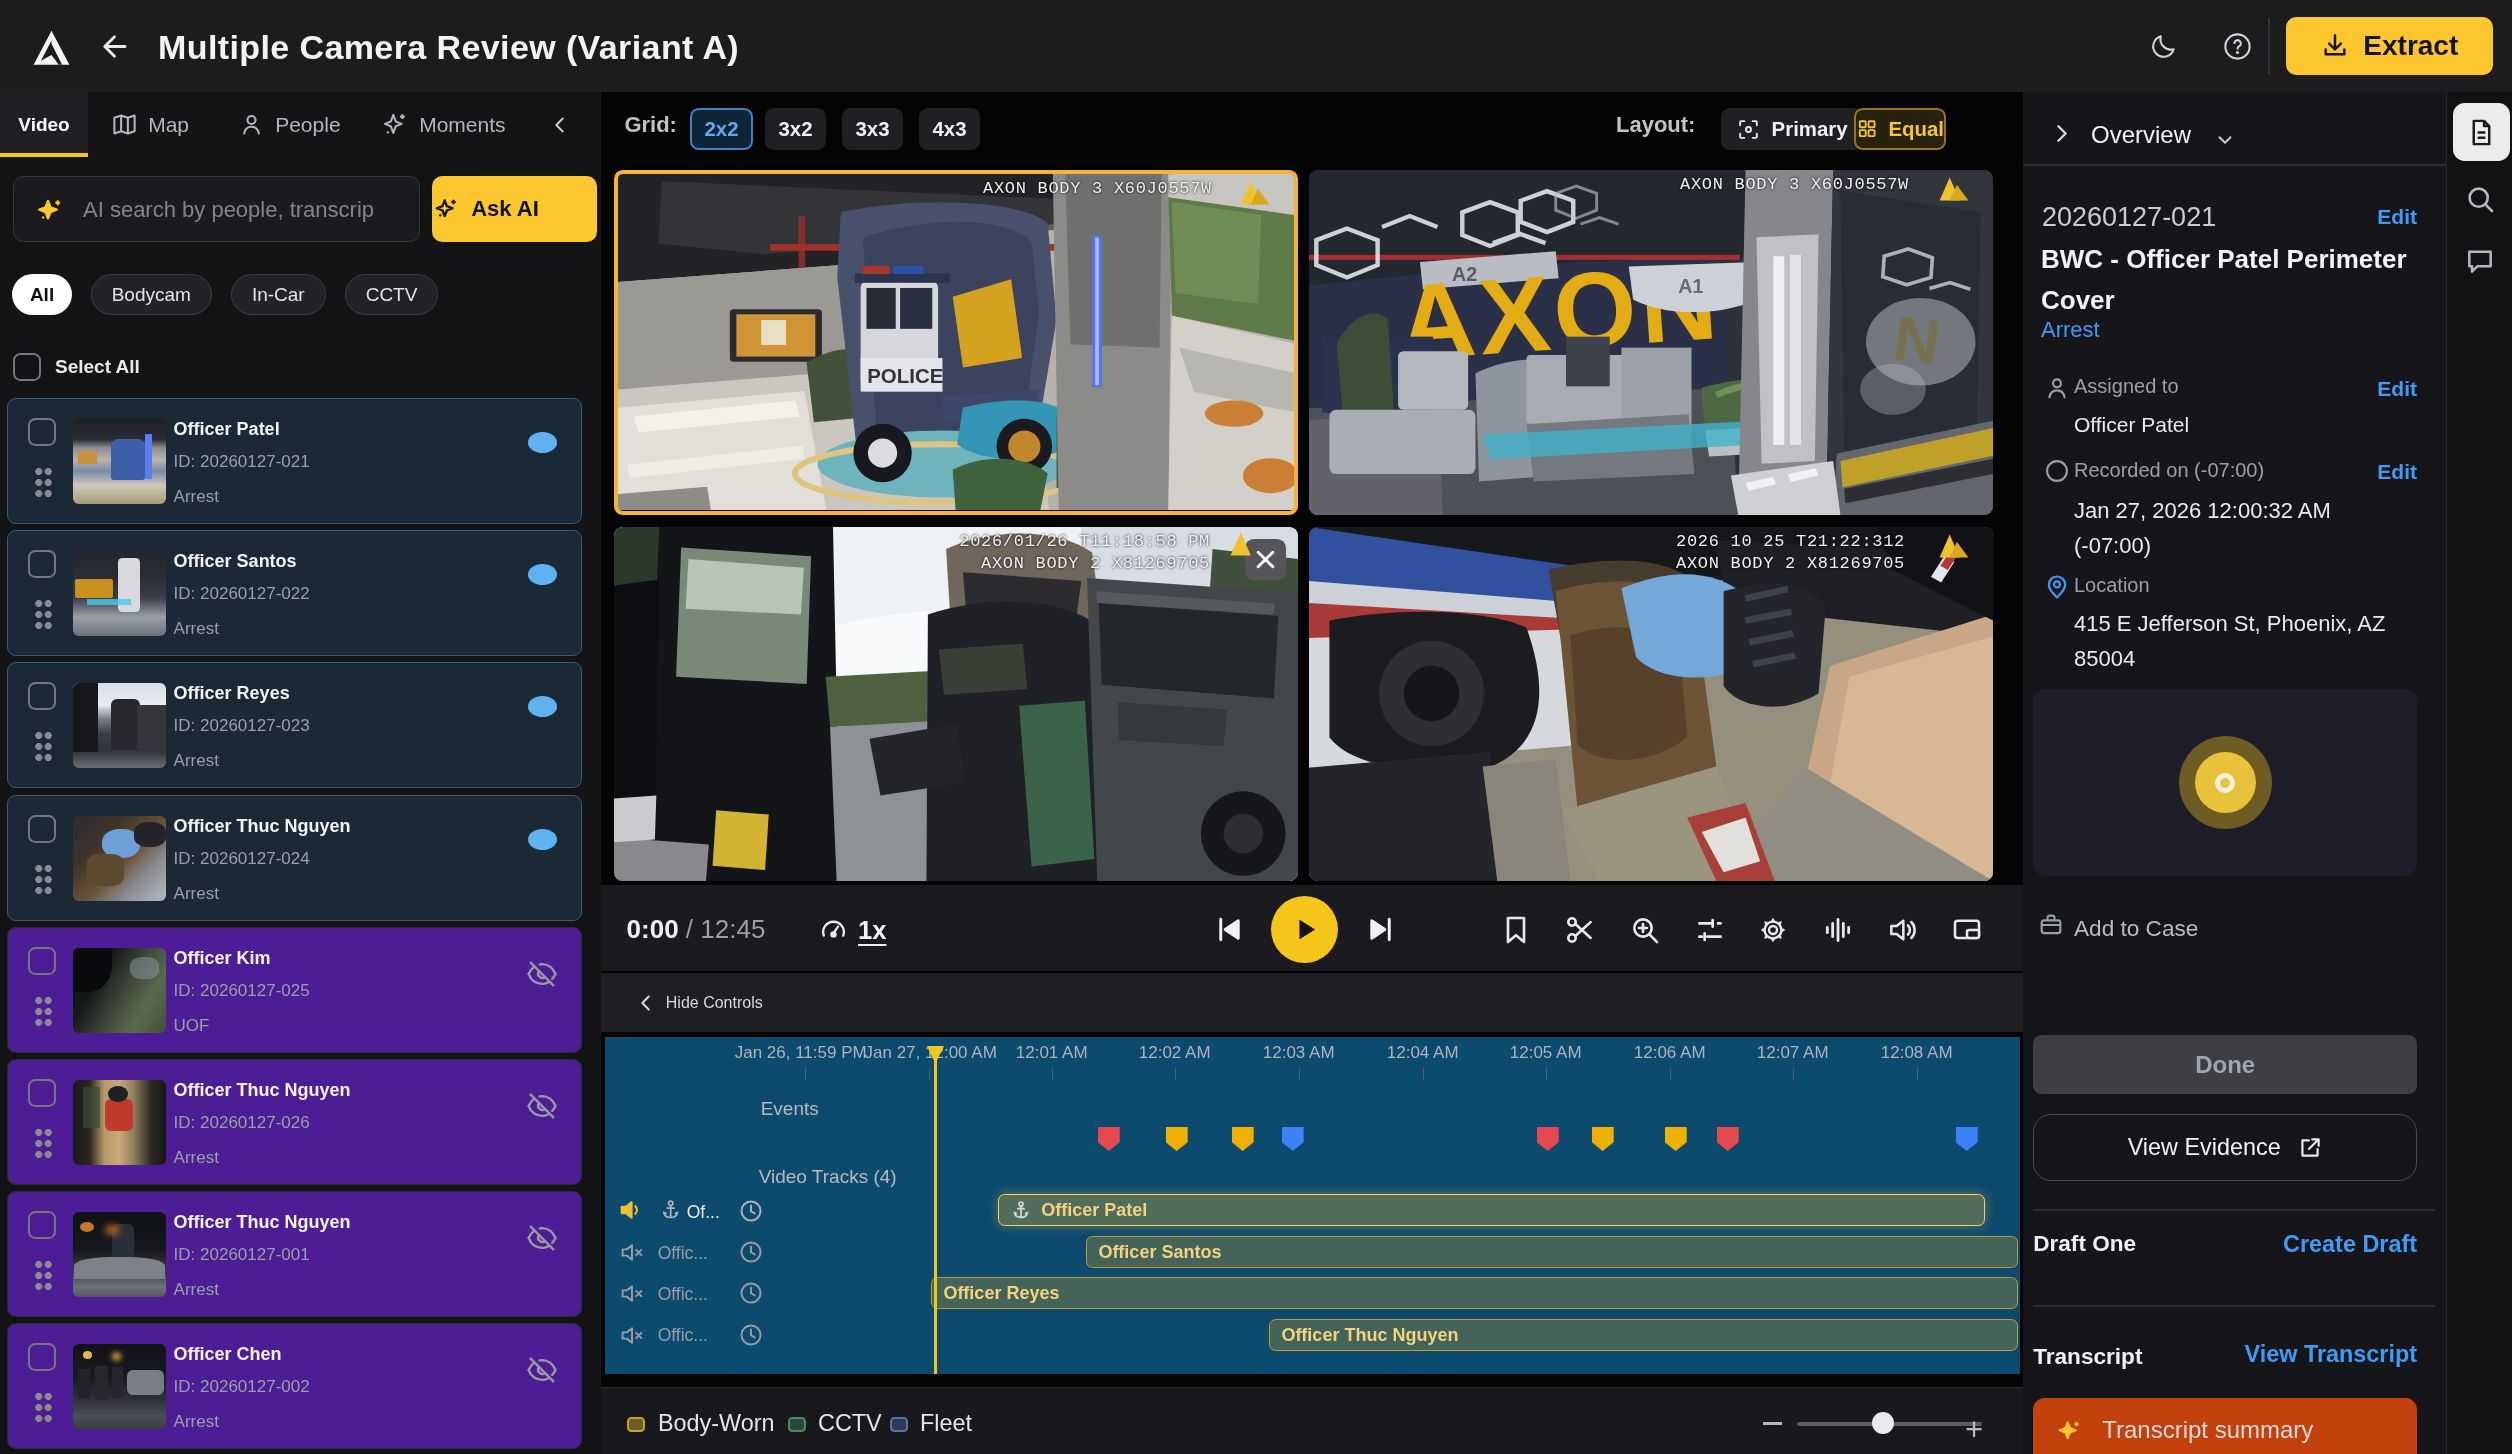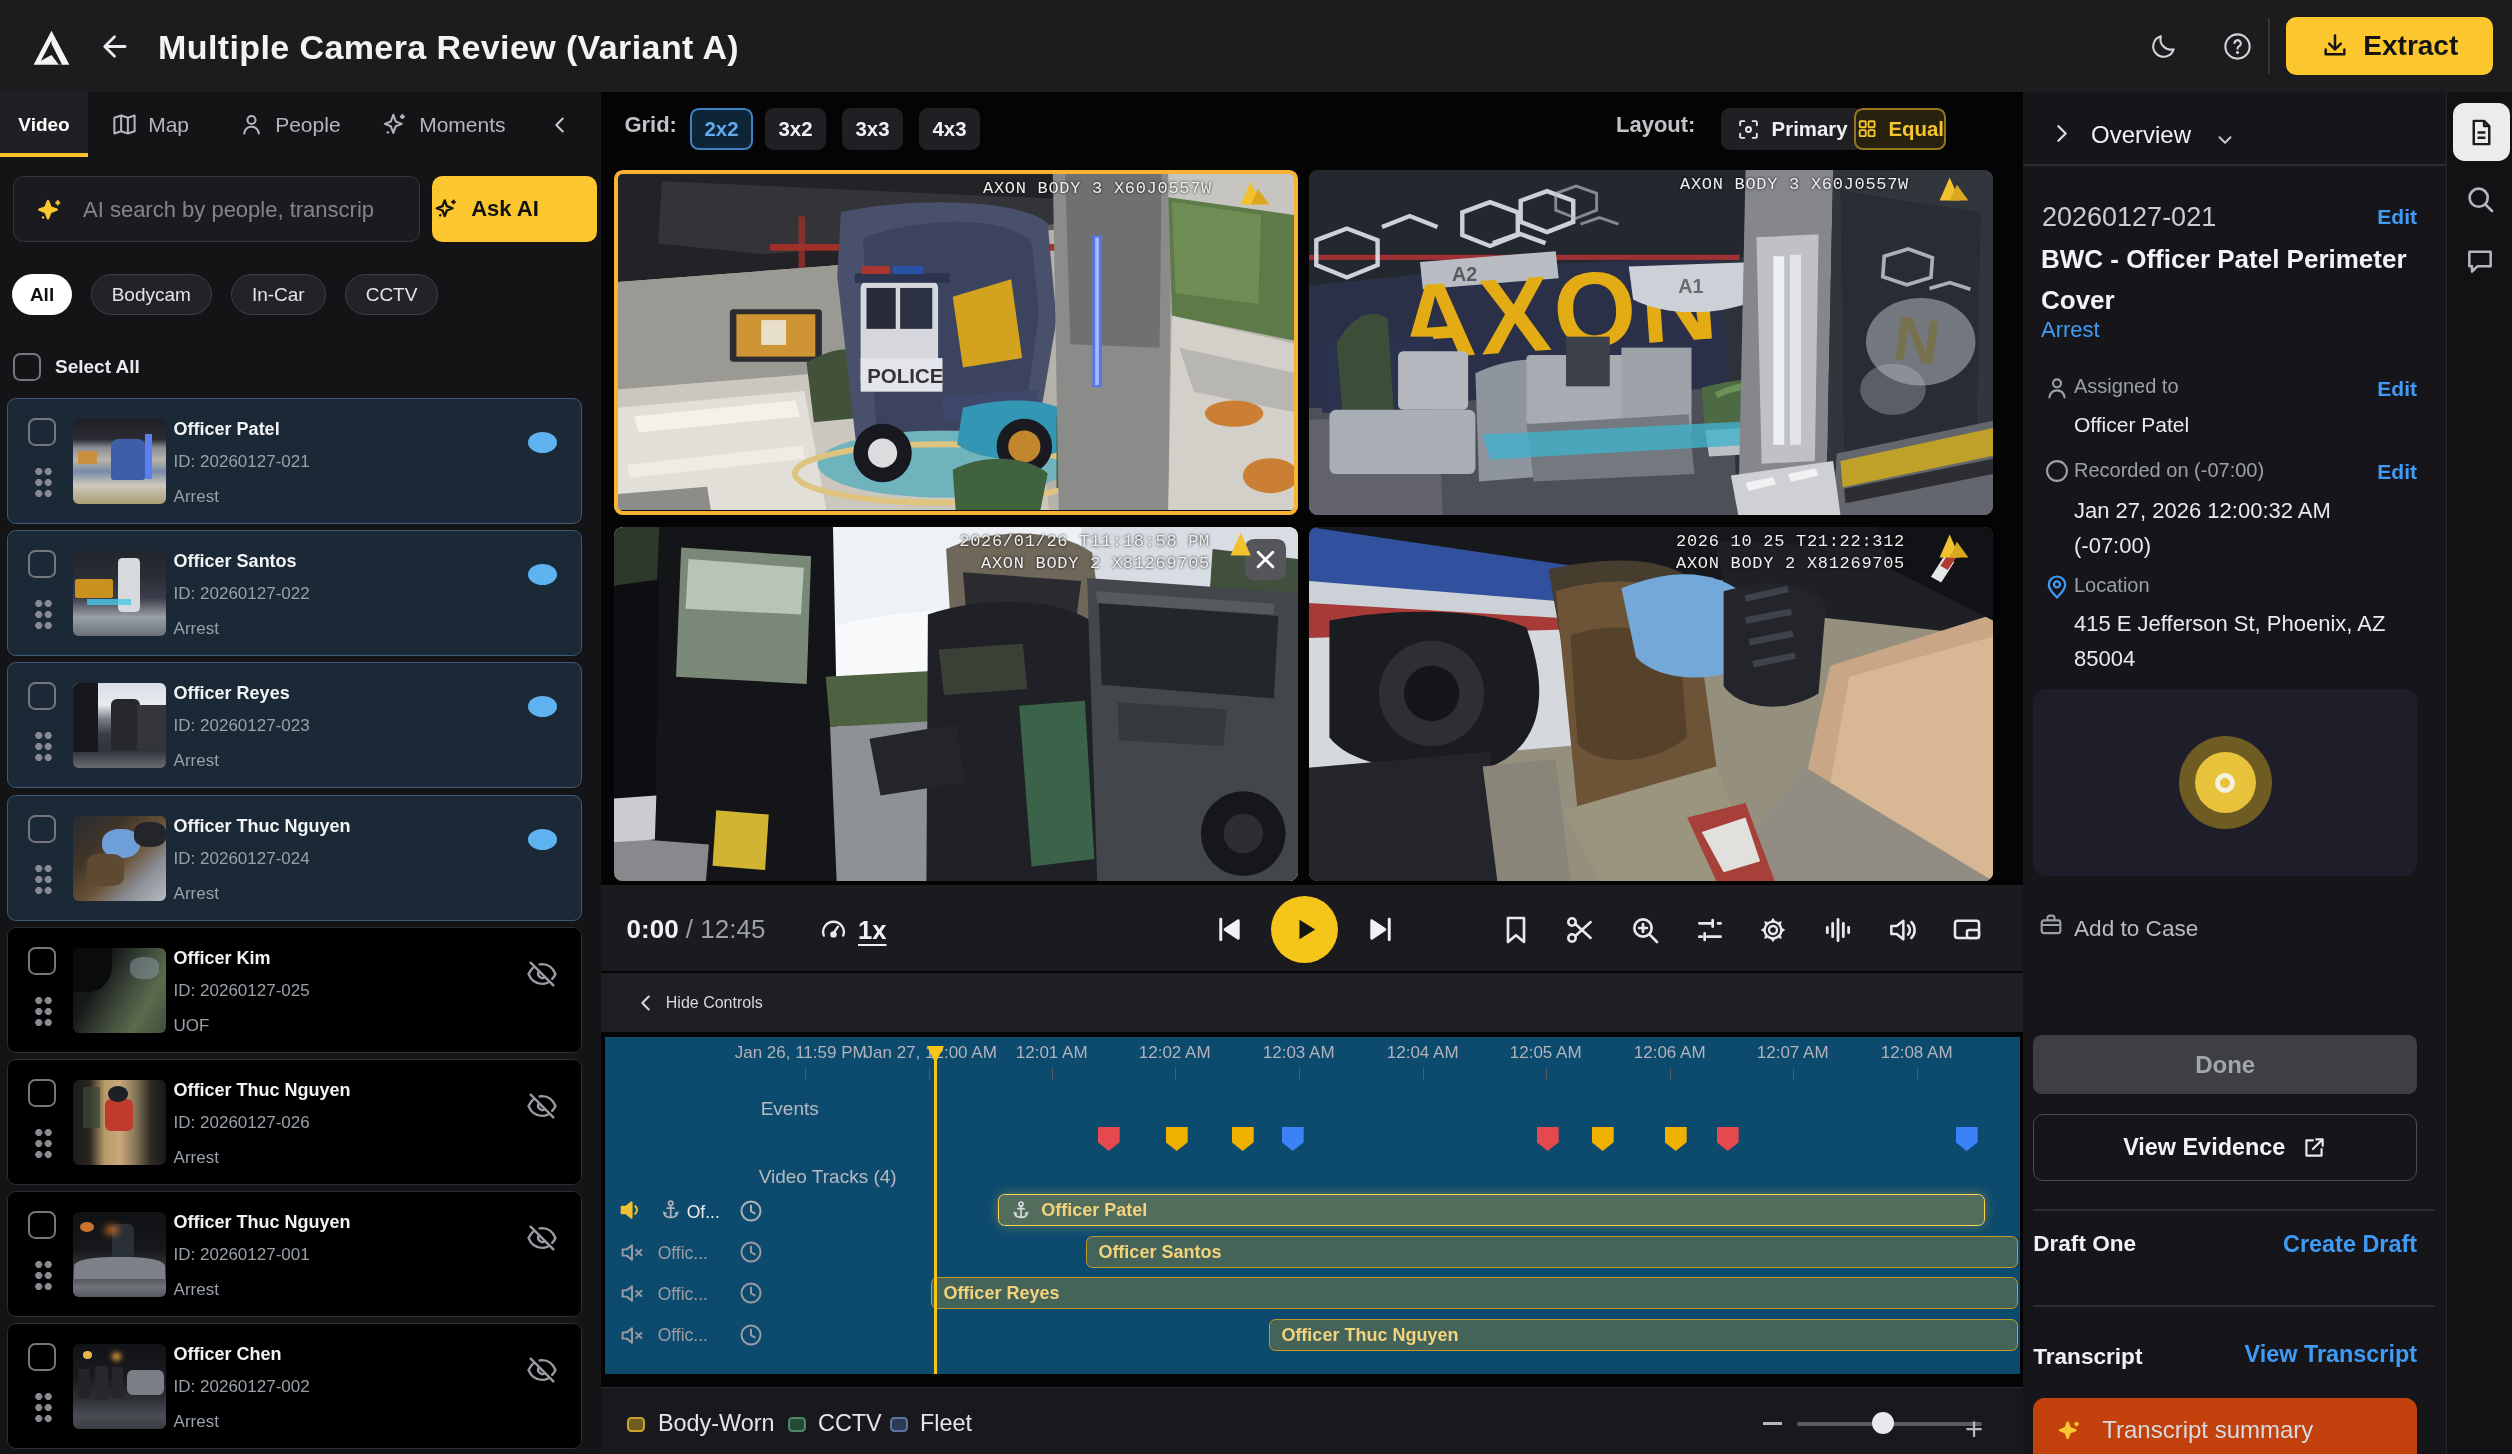--- a/index.html
+++ b/index.html
@@ -15,21 +15,21 @@
 #tab-underline{position:absolute;left:0;top:61px;width:88px;height:4.4px;background:#fbc12d}
 
 #searchbox{position:absolute;left:13px;top:84px;width:407px;height:66px;background:#1b1b1f;border:1.5px solid #35353b;border-radius:10.2px}
 #askai{position:absolute;left:432px;top:84px;width:165px;height:66px;background:#fcc72e;border-radius:10.2px;display:flex;align-items:center;justify-content:flex-start;gap:10.2px;color:#111;font-size:22px;font-weight:700}
 #chiprow{position:absolute;left:12.4px;top:182px;height:42px;display:flex;gap:19px}
 .chip{height:41px;border-radius:22px;display:flex;align-items:center;justify-content:center;font-size:19px;padding:0 20px;color:#e3e4e8;background:#222227;border:1.5px solid #3e3e45}
 .chip.on{background:#fff;color:#101013;font-weight:700;border:none;padding:0 17.5px}
 #selectall{position:absolute;left:13px;top:261px;display:flex;align-items:center;gap:14px;color:#e8e9ec;font-size:19px;font-weight:700}
 .cb{width:28px;height:28px;border:2.9px solid #76767e;border-radius:7.3px;background:transparent}
 
-.card{position:absolute;left:6.6px;width:575px;height:126px;border-radius:8.8px;background:#000000;border:1.5px solid #2d2d33}
+.card{position:absolute;left:6.6px;width:575px;height:126px;border-radius:8.8px;background:#4c1d95;border:1.5px solid #2d2d33}
 .card.sel{background:#1b2836;border-color:#3e5a76}
 .card .cb{position:absolute;left:20.4px;top:19px}
 .card .dots{position:absolute;left:26px;top:67px;width:19px;height:32px;background-image:radial-gradient(circle,#8a8a92 3.3px,transparent 3.7px);background-size:9.5px 11px}
 .thumb{position:absolute;left:65px;top:20px;width:93px;height:85px;border-radius:5.8px;overflow:hidden}
 .card .nm{position:absolute;left:166px;top:20.4px;font-size:18px;font-weight:700;color:#f2f3f5}
 .card .id{position:absolute;left:166px;top:53px;font-size:17px;color:#9aa0a8}
 .card .tg{position:absolute;left:166px;top:88px;font-size:17px;color:#9aa0a8}
 .bluedot{position:absolute;left:520px;top:33px;width:29px;height:21px;background:#5fb2f0;border-radius:50%}
 .eyeoff{position:absolute;left:517px;top:29px}
 
@@ -665,21 +665,21 @@
 <div class="abs" style="left:10.2px;top:597px;width:384px;height:187px;background:#1e1e2b;border-radius:13px"></div>
 <div class="abs" style="left:156px;top:644px;width:93px;height:93px;background:#6e5c22;border-radius:50%"></div>
 <div class="abs" style="left:172px;top:660px;width:61px;height:61px;background:#e8c23a;border-radius:50%"></div>
 <div class="abs" style="left:192px;top:681px;width:20.4px;height:20.4px;border:5.1px solid #f5f1e2;border-radius:50%"></div>
 <svg class="abs" style="left:14px;top:819px" width="28" height="28" viewBox="0 0 24 24" fill="none" stroke="#9aa0a8" stroke-width="1.8">
         <rect x="4" y="8" width="16" height="11" rx="2"></rect>
         <path d="M9 8V6a2 2 0 0 1 2-2h2a2 2 0 0 1 2 2v2M4 12h16"></path>
       </svg>
 <div class="abs" style="left:51px;top:824px;font-size:22.6px;color:#b8bcc2">Add to Case</div>
 <div class="abs" style="left:10.2px;top:943px;width:384px;height:59px;background:#3e3e45;border-radius:8.8px;display:flex;align-items:center;justify-content:center;font-size:24px;font-weight:700;color:#a2a6ac">Done</div>
-<div class="abs" style="left:10.2px;top:1022px;width:384px;height:67px;border:1.5px solid #4a4a52;border-radius:10px;display:flex;align-items:center;justify-content:center;gap:16px;font-size:23.4px;font-weight:700;color:#f2f3f5">View Evidence
+<div class="abs" style="left:10.2px;top:1022px;width:384px;height:67px;border:1.5px solid #4a4a52;border-radius:18px;display:flex;align-items:center;justify-content:center;gap:16px;font-size:23.4px;font-weight:400;color:#f2f3f5">View Evidence
 <svg width="26" height="26" viewBox="0 0 24 24" fill="none" stroke="#e8e9ec" stroke-width="2" stroke-linecap="round" stroke-linejoin="round">
           <path d="M14 4h6v6M20 4l-9 9"></path>
           <path d="M19 13v6H5V5h6"></path>
         </svg>
 </div>
 <div class="divider" style="top:1117px"></div>
 <div class="abs" style="left:10.2px;top:1139px;font-size:22.6px;font-weight:600;color:#f0f1f3">Draft One</div>
 <div class="abs" style="right:29px;top:1139px;font-size:23.4px;font-weight:700"><span class="blue" style="font-weight:700">Create Draft</span></div>
 <div class="divider" style="top:1213px"></div>
 <div class="abs" style="left:10.2px;top:1252px;font-size:22.6px;font-weight:600;color:#f0f1f3">Transcript</div>

